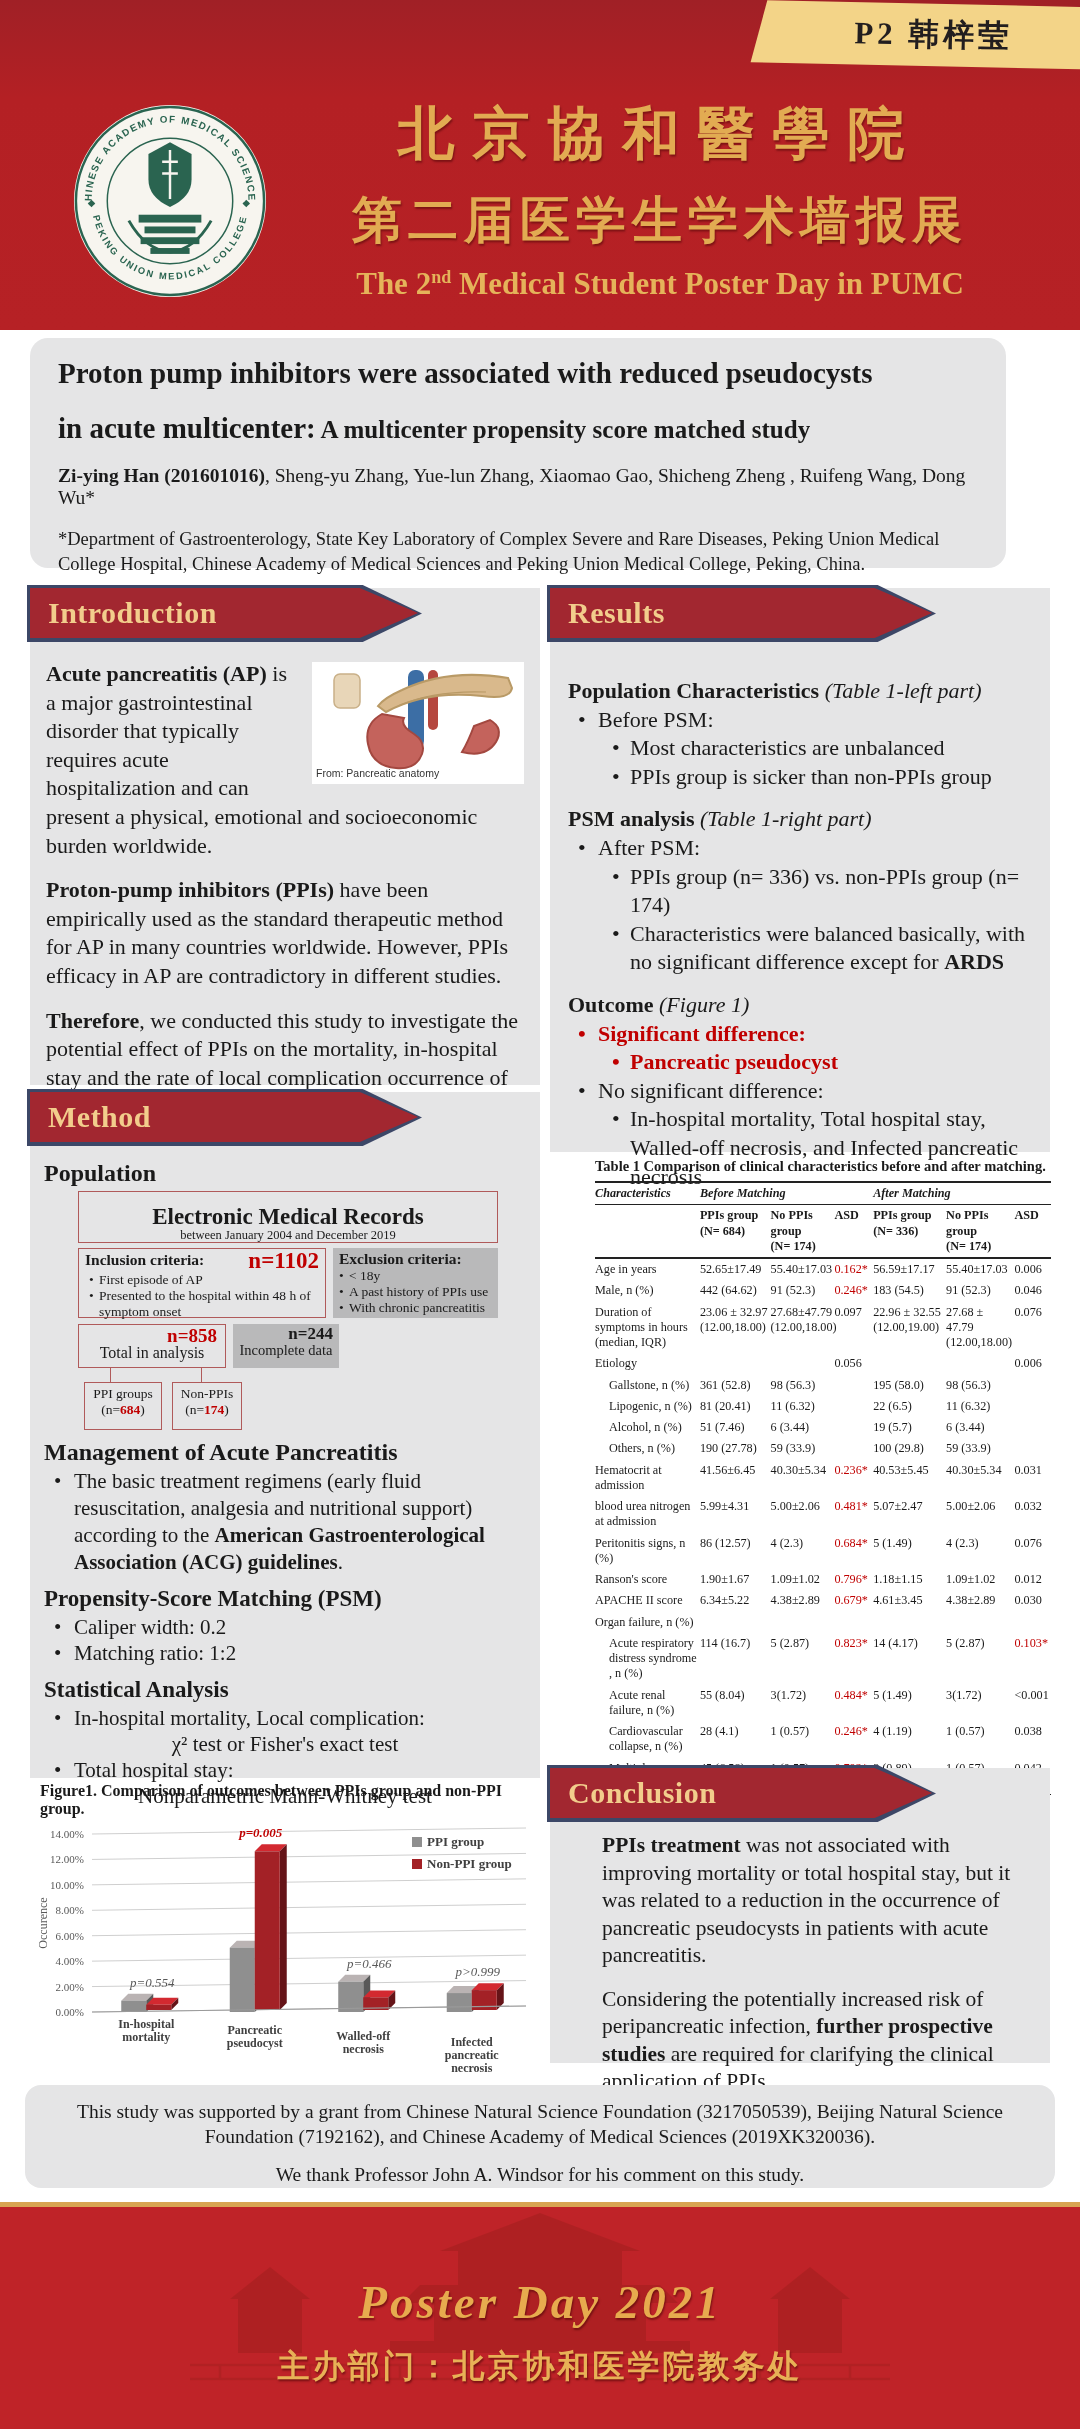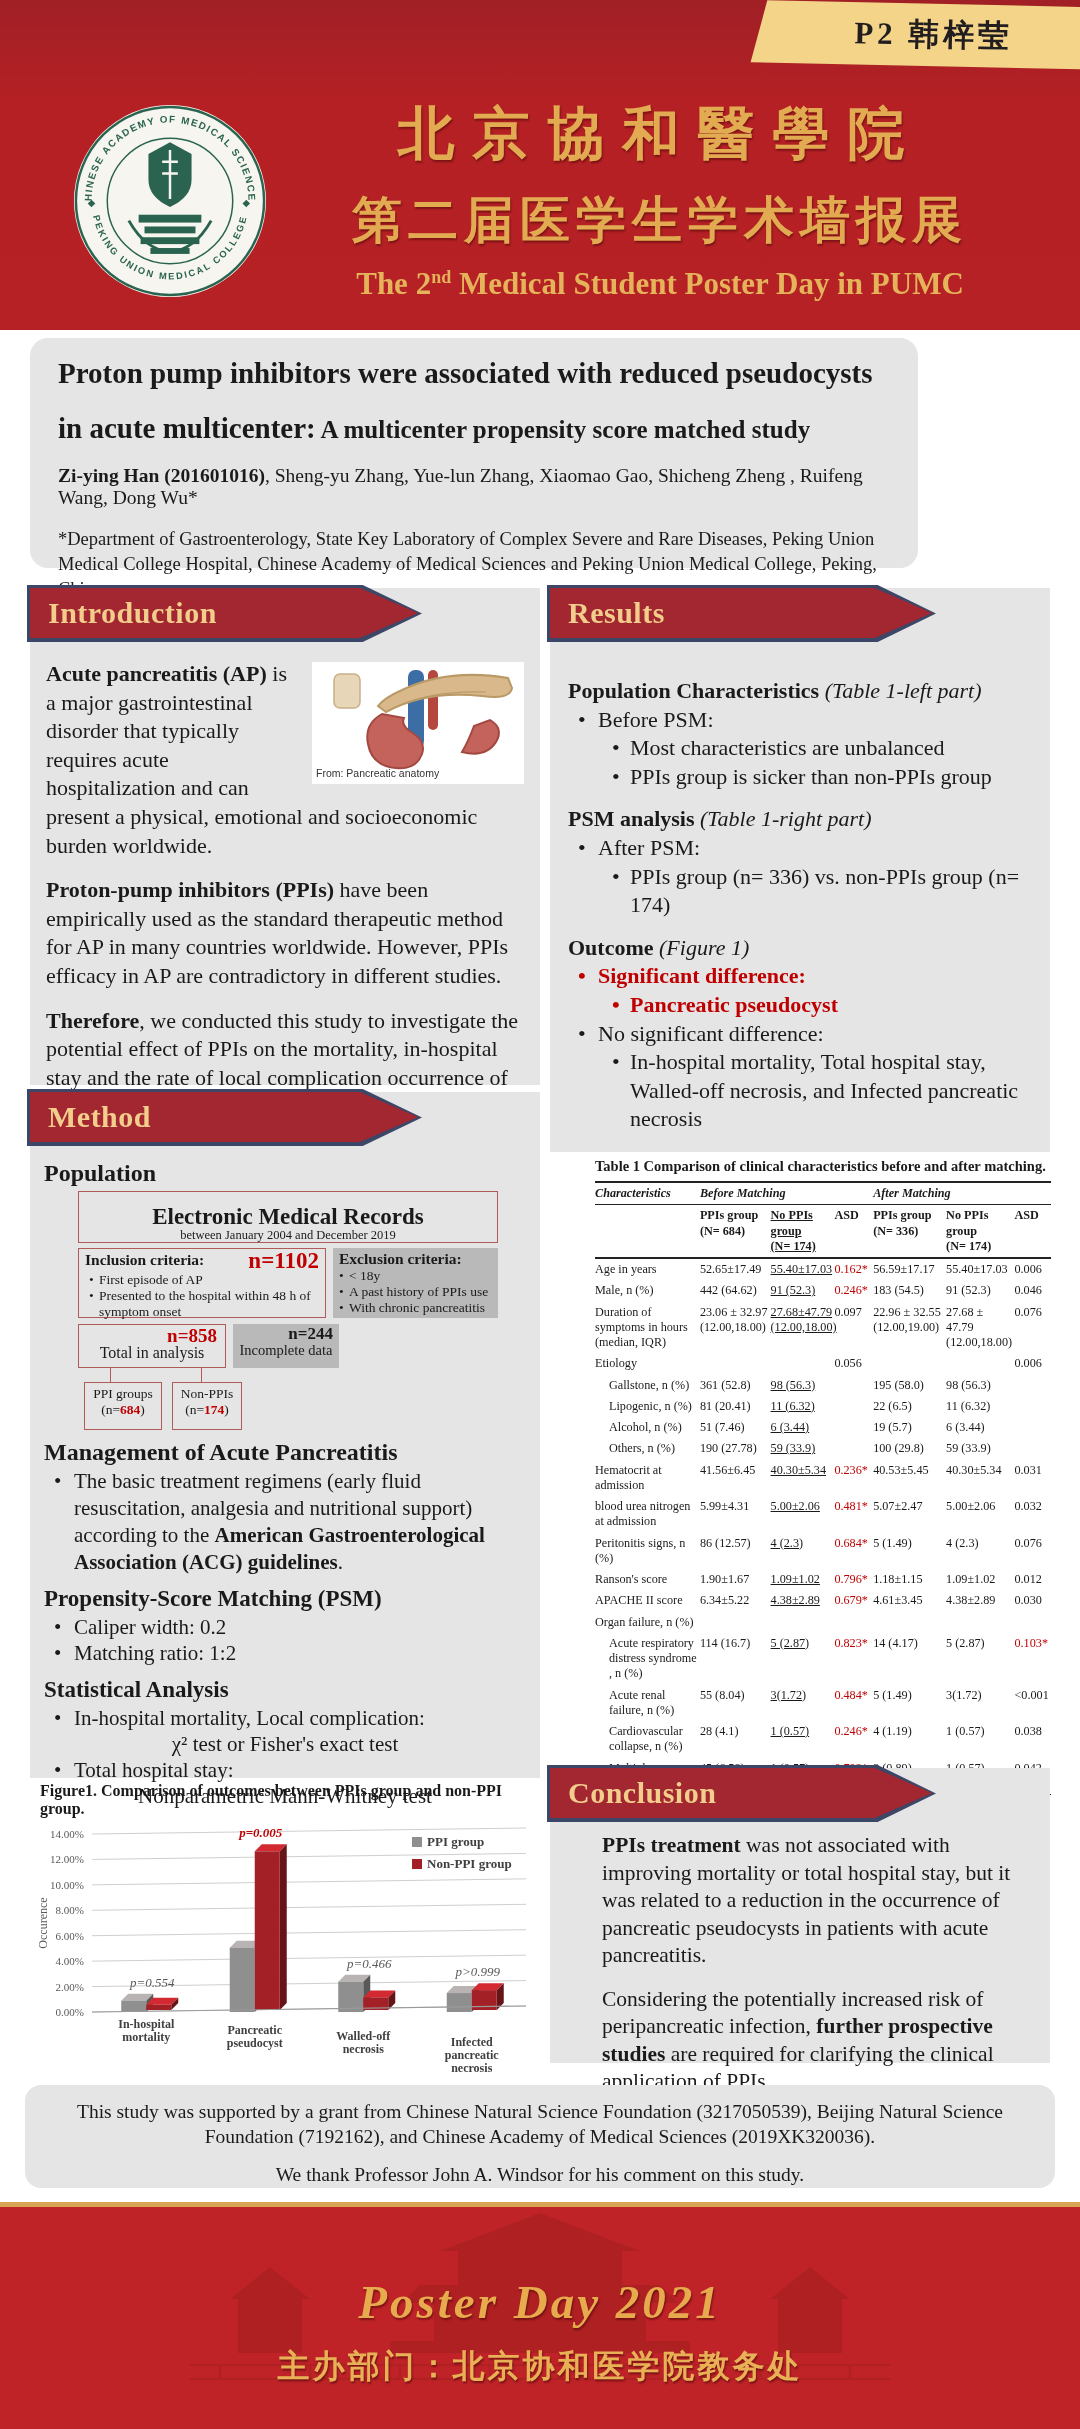--- a/index.html
+++ b/index.html
@@ -18,21 +18,21 @@
   .logo-wrap { position:absolute; left:72px; top:103px; width:196px; height:196px; }
   .hdr-titles { position:absolute; left:270px; top:96px; width:780px; text-align:center; }
   .cn1 { font-size:57px; font-weight:bold; color:var(--gold,#e2ab52); letter-spacing:18px;
          font-family:"Liberation Serif",serif; text-shadow:1px 2px 2px rgba(60,0,0,.45); }
   .cn2 { font-size:50px; font-weight:bold; color:var(--gold,#e2ab52); letter-spacing:6px; margin-top:14px;
          text-shadow:1px 2px 2px rgba(60,0,0,.45); }
   .en-sub { margin-top:12px; font-size:31px; font-weight:bold; color:#e5b35a; }
   .en-sub sup { font-size:18px; }
 
   
-  .title-card { position:absolute; left:30px; top:338px; width:888px; height:230px;
+  .title-card { position:absolute; left:30px; top:338px; width:976px; height:230px;
     background:var(--box-gray,#e5e5e6); border-radius:18px; padding:20px 28px 0 28px; }
   .t-main { font-size:29px; font-weight:bold; line-height:1.1; }
   .t-line2 { margin-top:22px; font-size:29px; font-weight:bold; }
   .t-line2 .smaller { font-size:25px; }
   .t-authors { margin-top:20px; font-size:19.5px; }
   .t-authors .b { font-weight:bold; }
   .t-affil { margin-top:18px; font-size:18.5px; line-height:1.35; }
   .gray-box { position:absolute; background:var(--box-gray,#e5e5e6); }
   .banner { position:absolute; height:50px; filter:drop-shadow(0 0 0 transparent); }
   .banner .outer { position:absolute; inset:-3px -4px -4px -3px;
@@ -98,21 +98,21 @@
   .fig1 { position:absolute; left:34px; top:1782px; width:500px; }
   .fig1-title { font-size:16px; font-weight:bold; margin-left:6px; }
   
   .tbl-wrap { position:absolute; left:595px; top:1158px; width:456px;
     font-family:"Liberation Serif",serif; }
   .tbl-title { font-size:14.5px; font-weight:bold; margin-bottom:6px; }
   .trow { display:flex; align-items:flex-start; }
   .tcell { font-size:12.2px; line-height:1.25; padding:3px 2px 3px 0; }
   .tlabel { width:23%; }
   .tind { padding-left:14px; }
-  .cw0{width:15.5%;} .cw1{width:14%;text-decoration:underline;} .cw2{width:8.5%;} .cw3{width:16%;} .cw4{width:15%;} .cw5{width:8%;}
+  .cw0{width:15.5%;} .cw1{width:14%;} .cw2{width:8.5%;} .cw3{width:16%;} .cw4{width:15%;} .cw5{width:8%;}
   .thead1 { border-top:2px solid #222; border-bottom:1px solid #222; }
   .thead1 .tcell { font-weight:bold; font-style:italic; }
   .thead2 { border-bottom:2px solid #222; }
   .thead2 .tcell { font-weight:bold; white-space:pre-line; }
   .tbody-rows { border-bottom:1.5px solid #222; }
   .red { color:var(--accent-red,#c00000); }
   .tfoot { font-size:12px; margin-top:8px; padding-left:10px; }
 
   
   .ack { position:absolute; left:25px; top:2085px; width:1030px; height:103px;
@@ -362,20 +362,21 @@
 
 <div class="gray-box" style="left:550px; top:588px; width:500px; height:564px;">
   <div style="padding:68px 12px 0 18px;margin-top:21px;" class="body-txt">
     <div><span class="b">Population Characteristics</span><span class="i"> (Table 1-left part)</span></div>
     <div class="bullet">Before PSM:</div>
     <div class="bullet l2">Most characteristics are unbalanced</div>
     <div class="bullet l2">PPIs group is sicker than non-PPIs group</div>
     <div style="margin-top:14px;"><span class="b">PSM analysis</span><span class="i"> (Table 1-right part)</span></div>
     <div class="bullet">After PSM:</div>
     <div class="bullet l2">PPIs group (n= 336)  vs. non-PPIs group (n= 174)</div>
+    <div class="bullet l2"><span>Characteristics were balanced basically, with no significant difference except for </span><span class="b">ARDS</span></div>
     <div style="margin-top:14px;"><span class="b">Outcome</span><span class="i"> (Figure 1)</span></div>
     <div class="bullet redb">Significant difference:</div>
     <div class="bullet l2 redb">Pancreatic pseudocyst</div>
     <div class="bullet">No significant difference:</div>
     <div class="bullet l2">In-hospital mortality, Total hospital stay, Walled-off necrosis, and Infected pancreatic necrosis</div>
   </div>
 </div>
 <div class="banner" style="left:550px; top:588px; width:382px;">
   <div class="outer"></div>
     <div class="inner">

